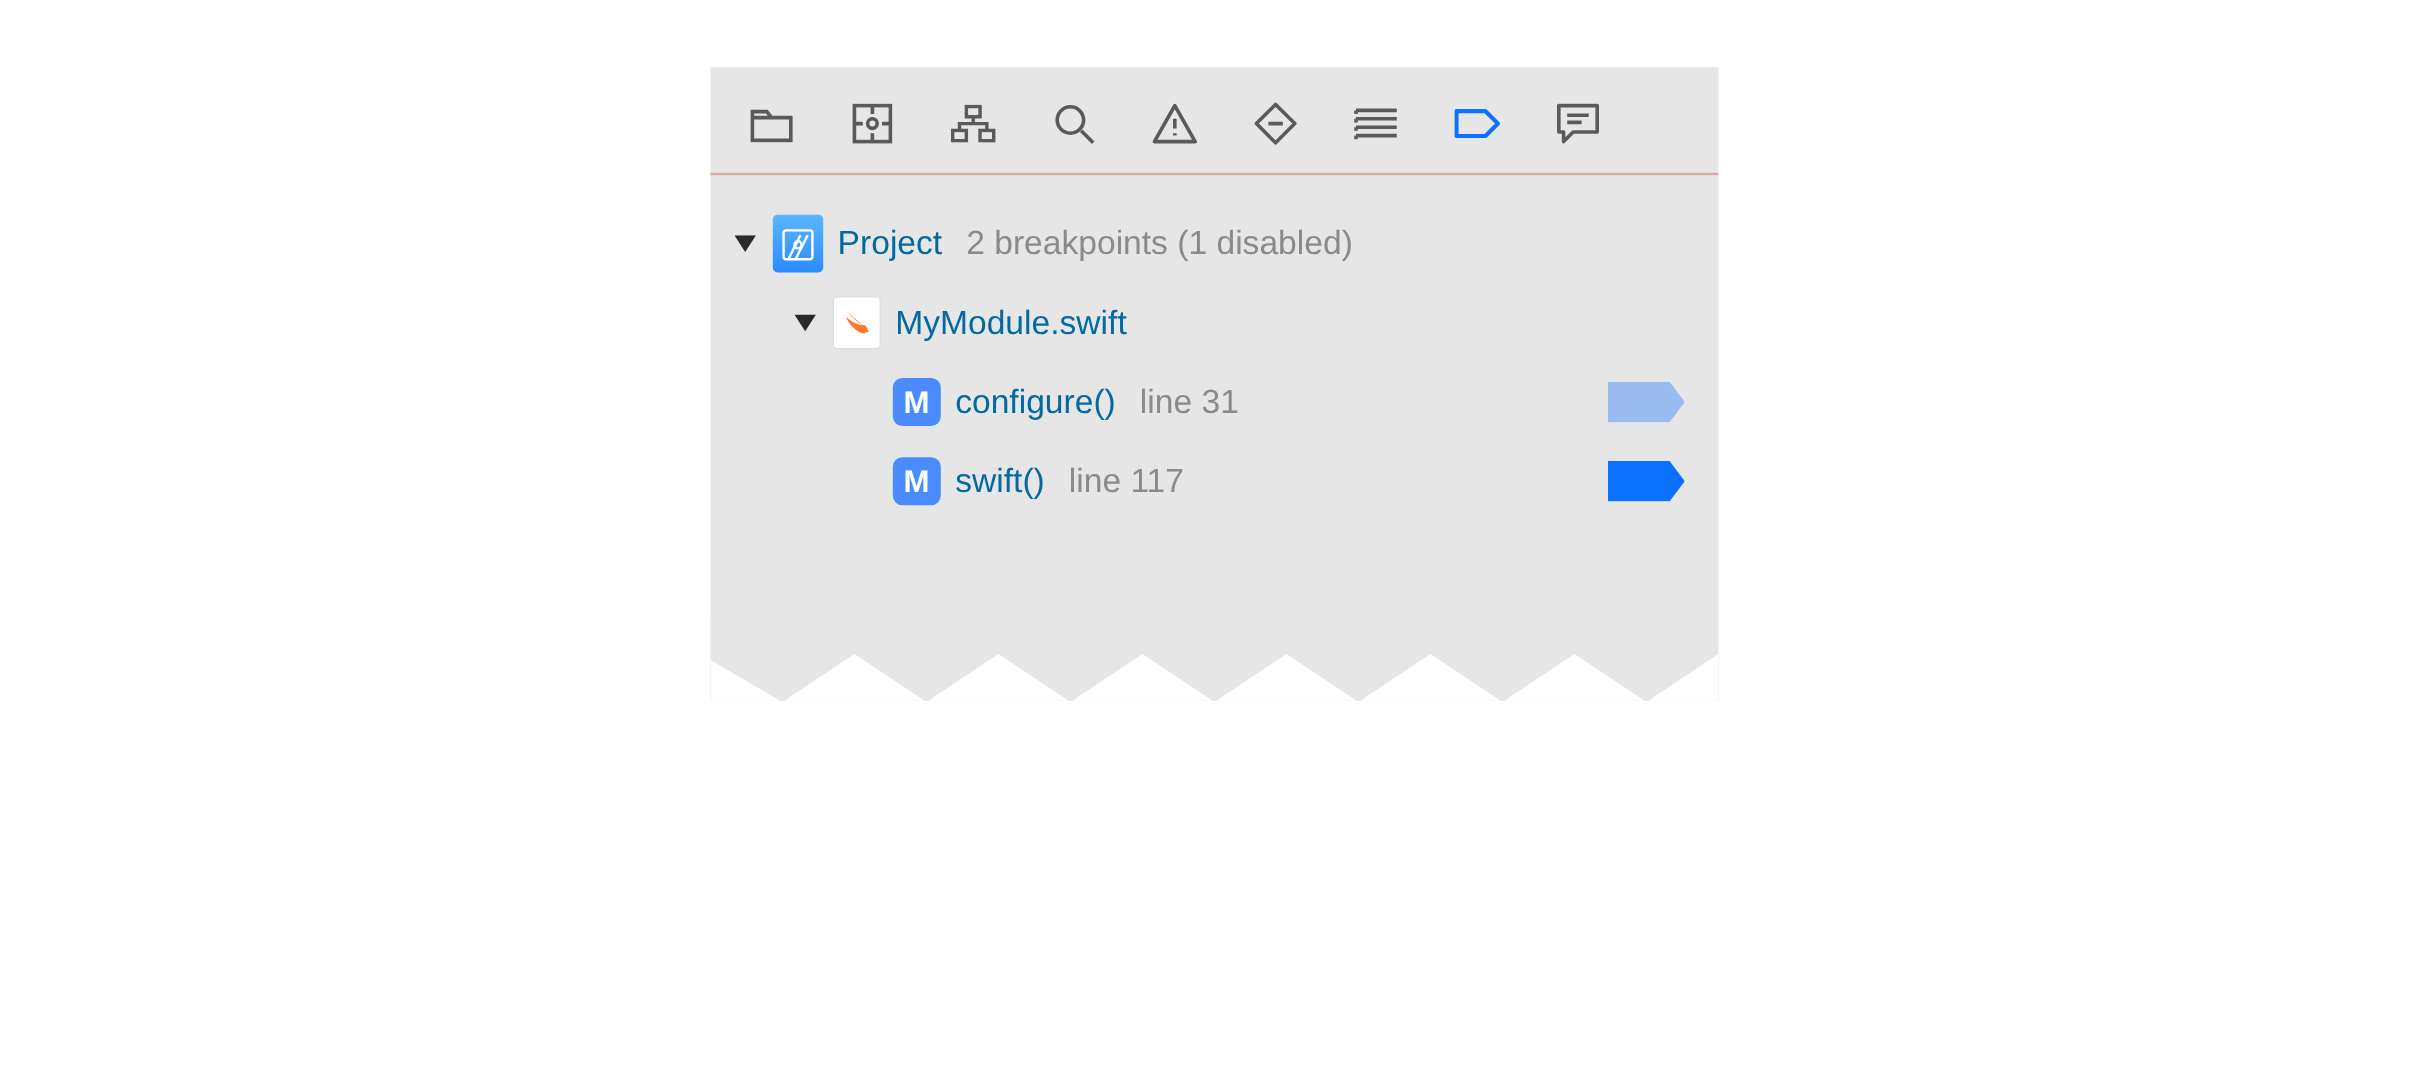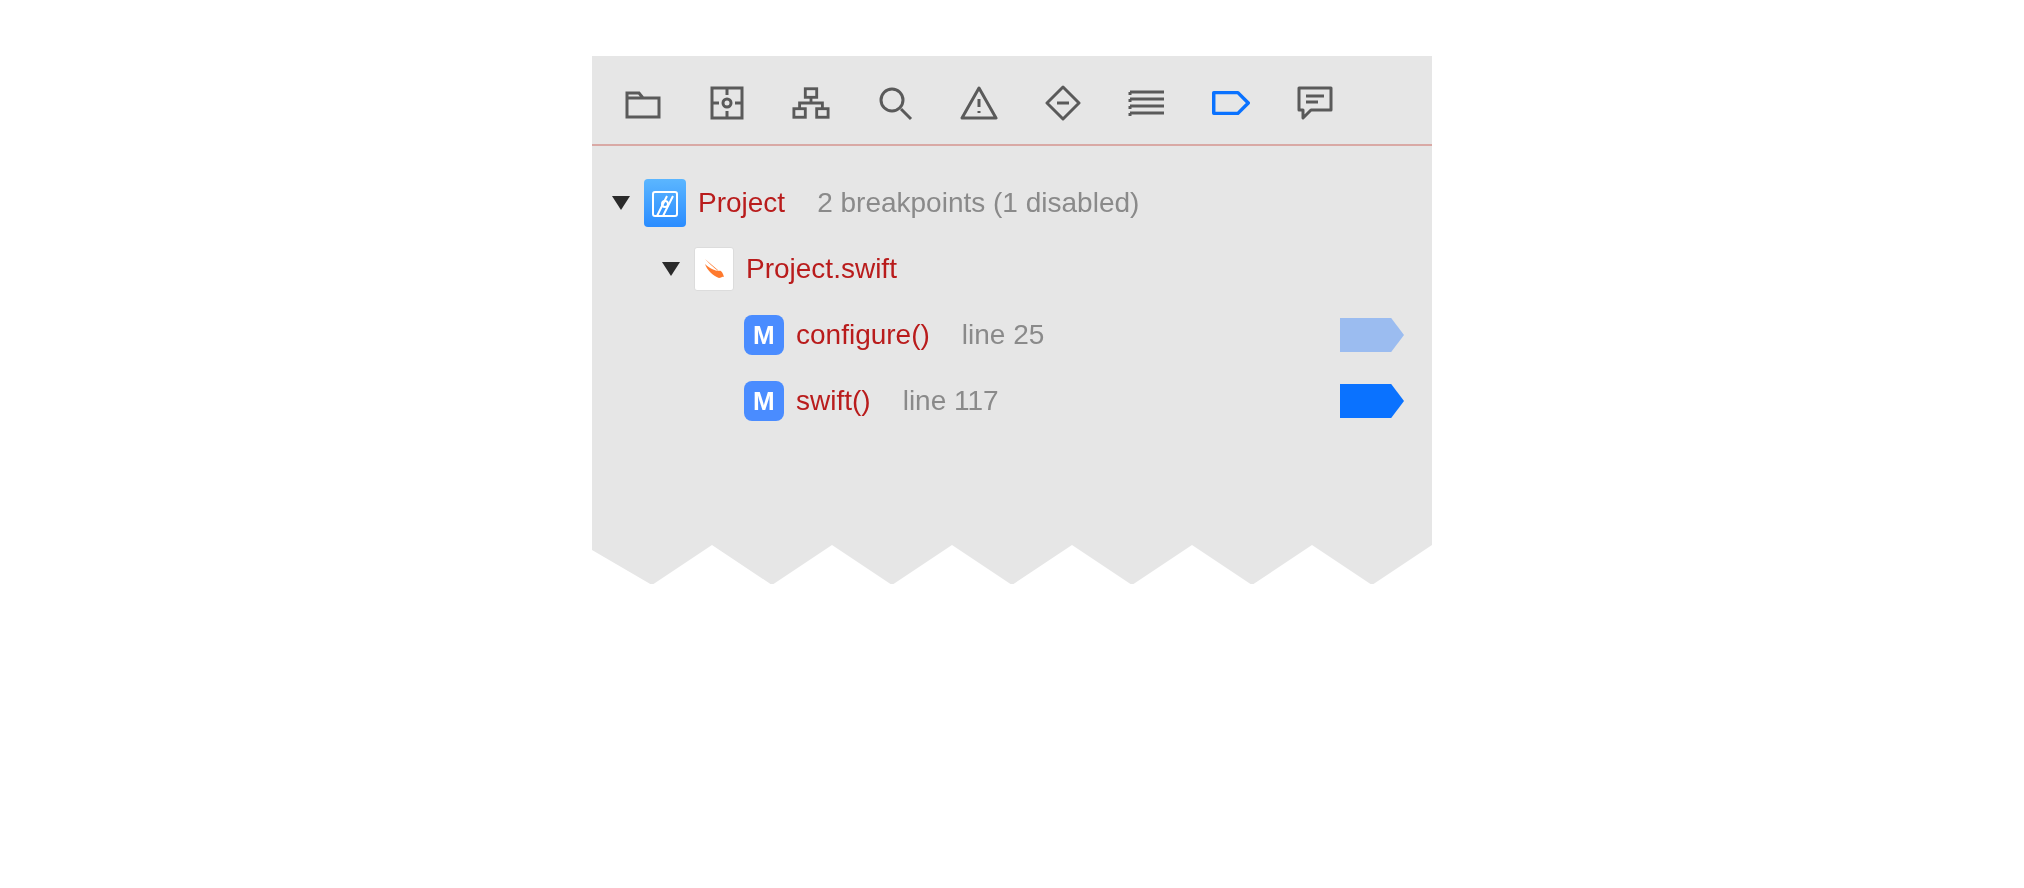--- a/index.html
+++ b/index.html
@@ -76,22 +76,22 @@
   .m-badge {
     width: 40px; height: 40px;
     background: #4a8cff;
     border-radius: 8px;
     color: #ffffff;
     font-weight: 700;
     font-size: 26px;
     display:flex; align-items:center; justify-content:center;
     letter-spacing: 0.5px;
   }
-  .label-primary { color: #b91c1c; font-weight: 500; }
-  .label-secondary { color: #8a8a8a; font-weight: 400; margin-left: 20px; }
+  .label-primary { color: #0369a1; font-weight: 500; }
+  .label-secondary { color: #8a8a8a; font-weight: 400; margin-left: 8px; }
   .bp-tag {
     width: 64px; height: 34px;
     background: #0a72ff;
     clip-path: polygon(0 0, 80% 0, 100% 50%, 80% 100%, 0 100%);
     margin-left: auto;
     margin-right: 10px;
   }
   .bp-tag.disabled { background: #9bbcf0; }
 
   
@@ -188,27 +188,27 @@
       <span class="disclosure">
         <svg width="18" height="14" viewBox="0 0 18 14">
             <path d="M0 0 L18 0 L9 14 Z" fill="currentColor"></path>
           </svg>
       </span>
       <span class="swift-icon">
         <svg width="26" height="26" viewBox="0 0 26 26">
           <path d="M4 3 C10 9 14 13 18 15 C14 15 8 12 4 8 C6 14 12 20 18 22 C20 22 21 20 23 21 C22 17 20 14 18 15" fill="#ff7a2e"></path>
         </svg>
       </span>
-      <span class="label-primary">Project.swift</span>
+      <span class="label-primary">MyModule.swift</span>
     </div>
 
     <div class="row indent-2">
       <span class="m-badge">M</span>
       <span class="label-primary">configure()</span>
-      <span class="label-secondary">line 25</span>
+      <span class="label-secondary">line 31</span>
       <span class="bp-tag disabled"></span>
     </div>
 
     <div class="row indent-2">
       <span class="m-badge">M</span>
       <span class="label-primary">swift()</span>
       <span class="label-secondary">line 117</span>
       <span class="bp-tag"></span>
     </div>
 

